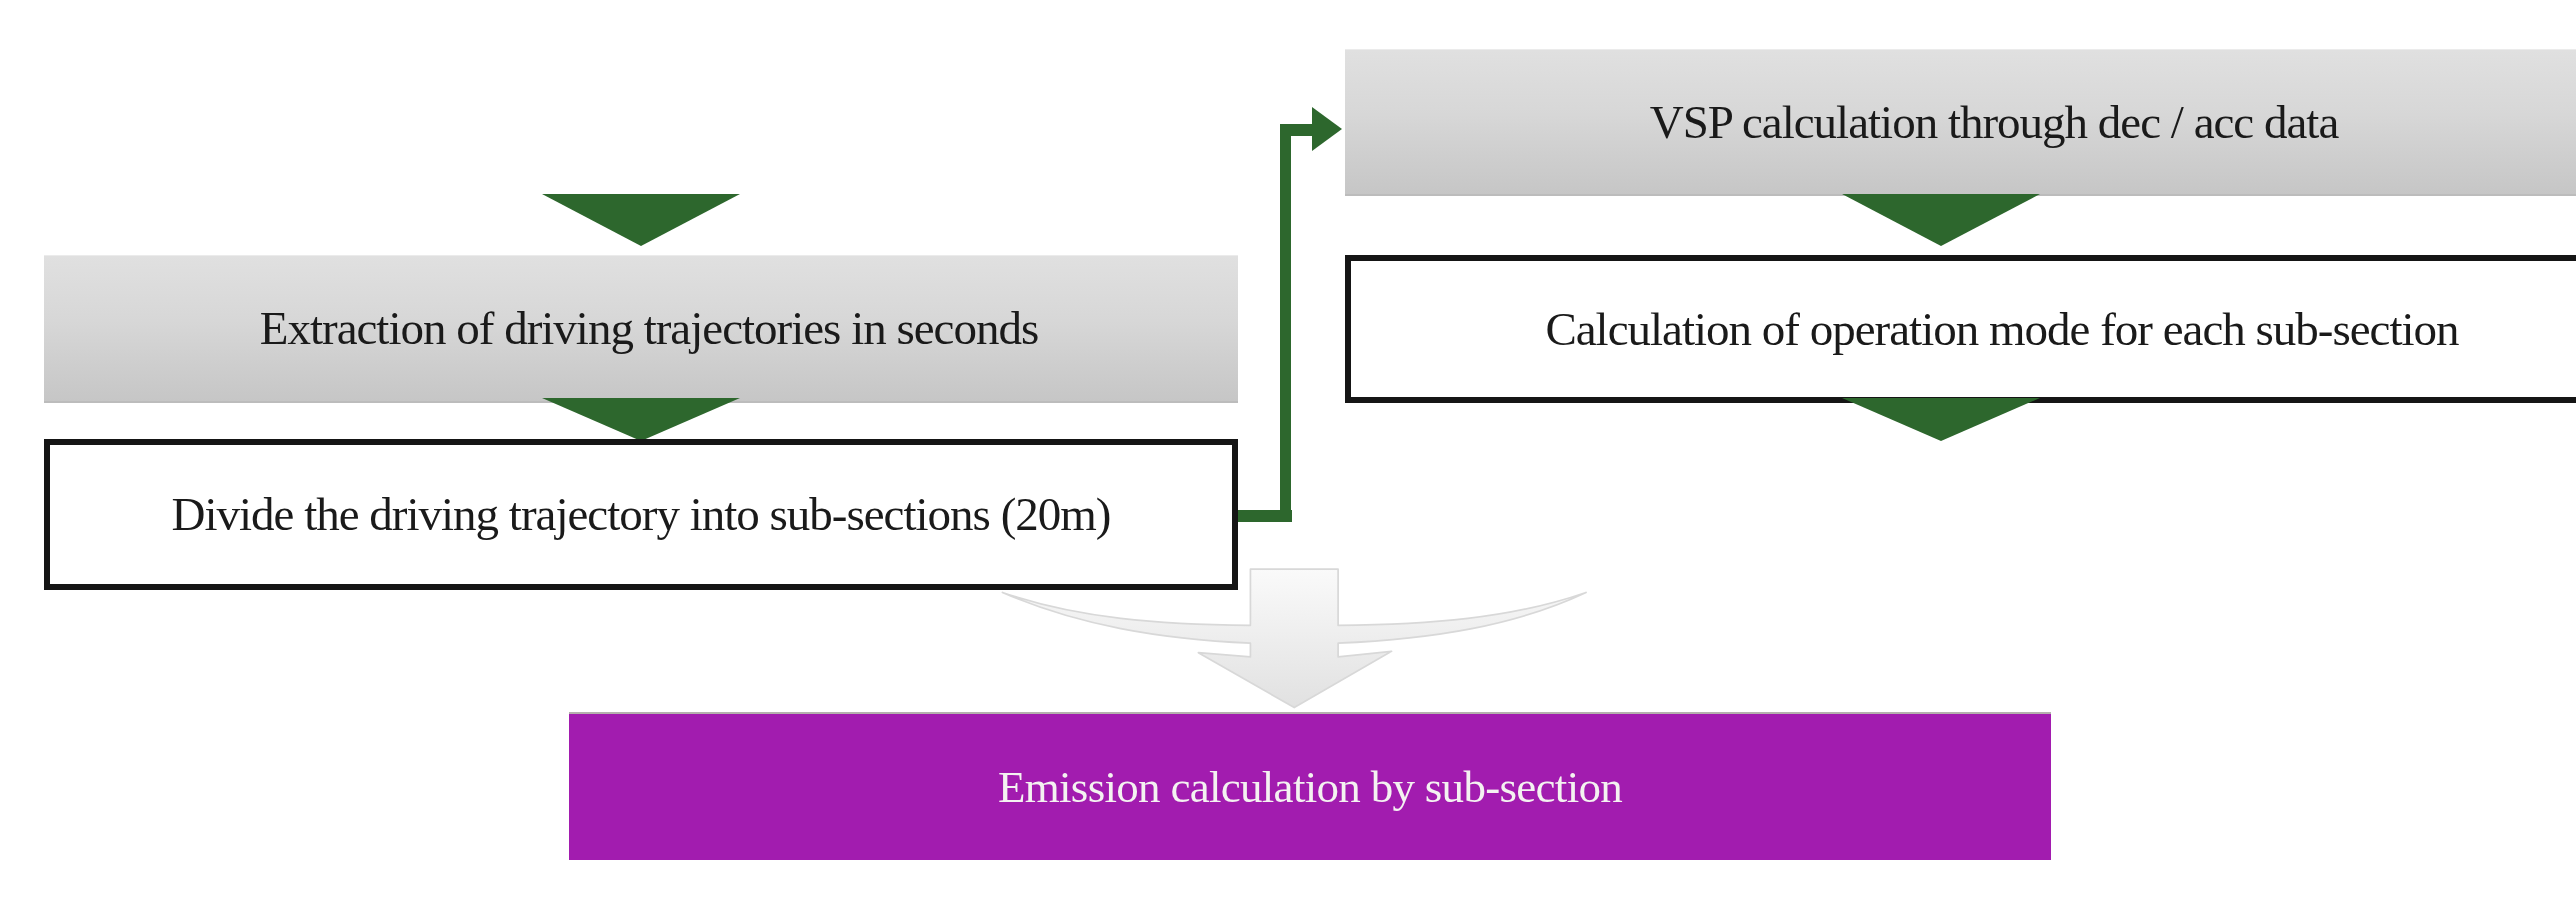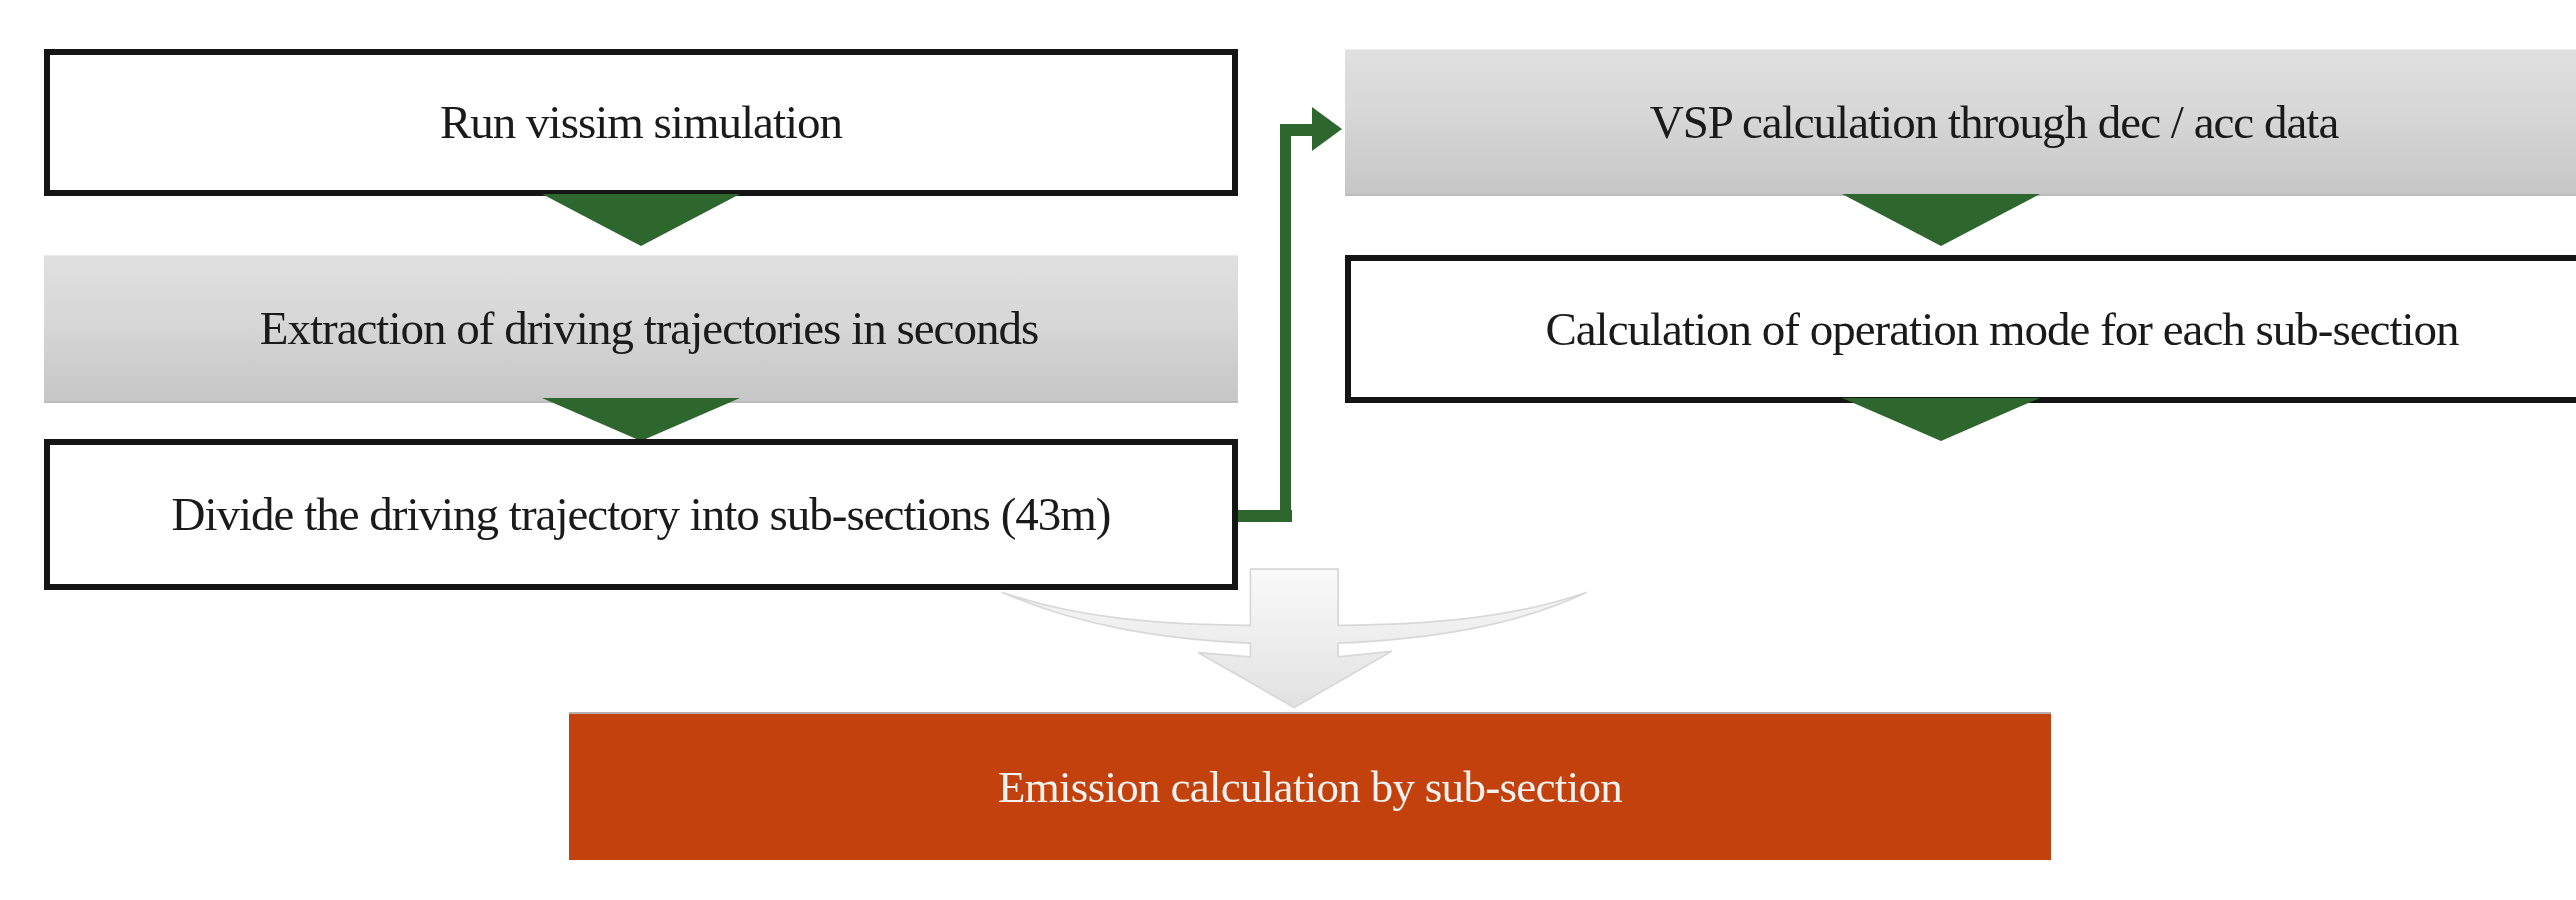--- a/index.html
+++ b/index.html
@@ -34,21 +34,21 @@
   .box.outline {
     background: #ffffff;
     border: 6.2px solid var(--outline-border);
   }
   .box.gray {
     background: linear-gradient(180deg, #e0e0e0 0%, #d7d7d7 45%, #c6c6c6 100%);
     border-top: 1.4px solid #ebebeb;
     border-bottom: 2.1px solid #bcbcbc;
   }
   .box.dark {
-    background: #c2410c;
+    background: #a21caf;
     border-top: 2.7px solid #b5b0ae;
     color: #f4f2f1;
     font-size: 45px;
     letter-spacing: -0.7px;
   }
   
   .col-left  { left: 44px;   width: 1194px; }
   .col-right { left: 1345px; width: 1298px; }
   .row1 { top: 49px;  height: 147px; }
   .row2 { top: 255px; height: 148px; padding-left: 16px; }
@@ -84,29 +84,28 @@
 
   .merge-arrow { position: absolute; left: 988px; top: 439px; }
 
   .result-box { left: 569px; top: 712px; width: 1482px; height: 148px; }
 </style>
 </head>
 <body>
 
 <div id="canvas">
 
-  <div class="box outline col-left row1">Run vissim simulation</div>
 
   <div class="tri tall at-left g1"></div>
 
   <div class="box gray col-left row2">Extraction of driving trajectories in seconds</div>
 
   <div class="tri short at-left g2"></div>
 
-  <div class="box outline col-left row3">Divide the driving trajectory into sub-sections (43m)</div>
+  <div class="box outline col-left row3">Divide the driving trajectory into sub-sections (20m)</div>
 
   <div class="box gray col-right row1">VSP calculation through dec / acc data</div>
 
   <div class="tri tall at-right g1"></div>
 
   <div class="box outline col-right row2">Calculation of operation mode for each sub-section</div>
 
   <div class="tri short at-right g2"></div>
 
 

